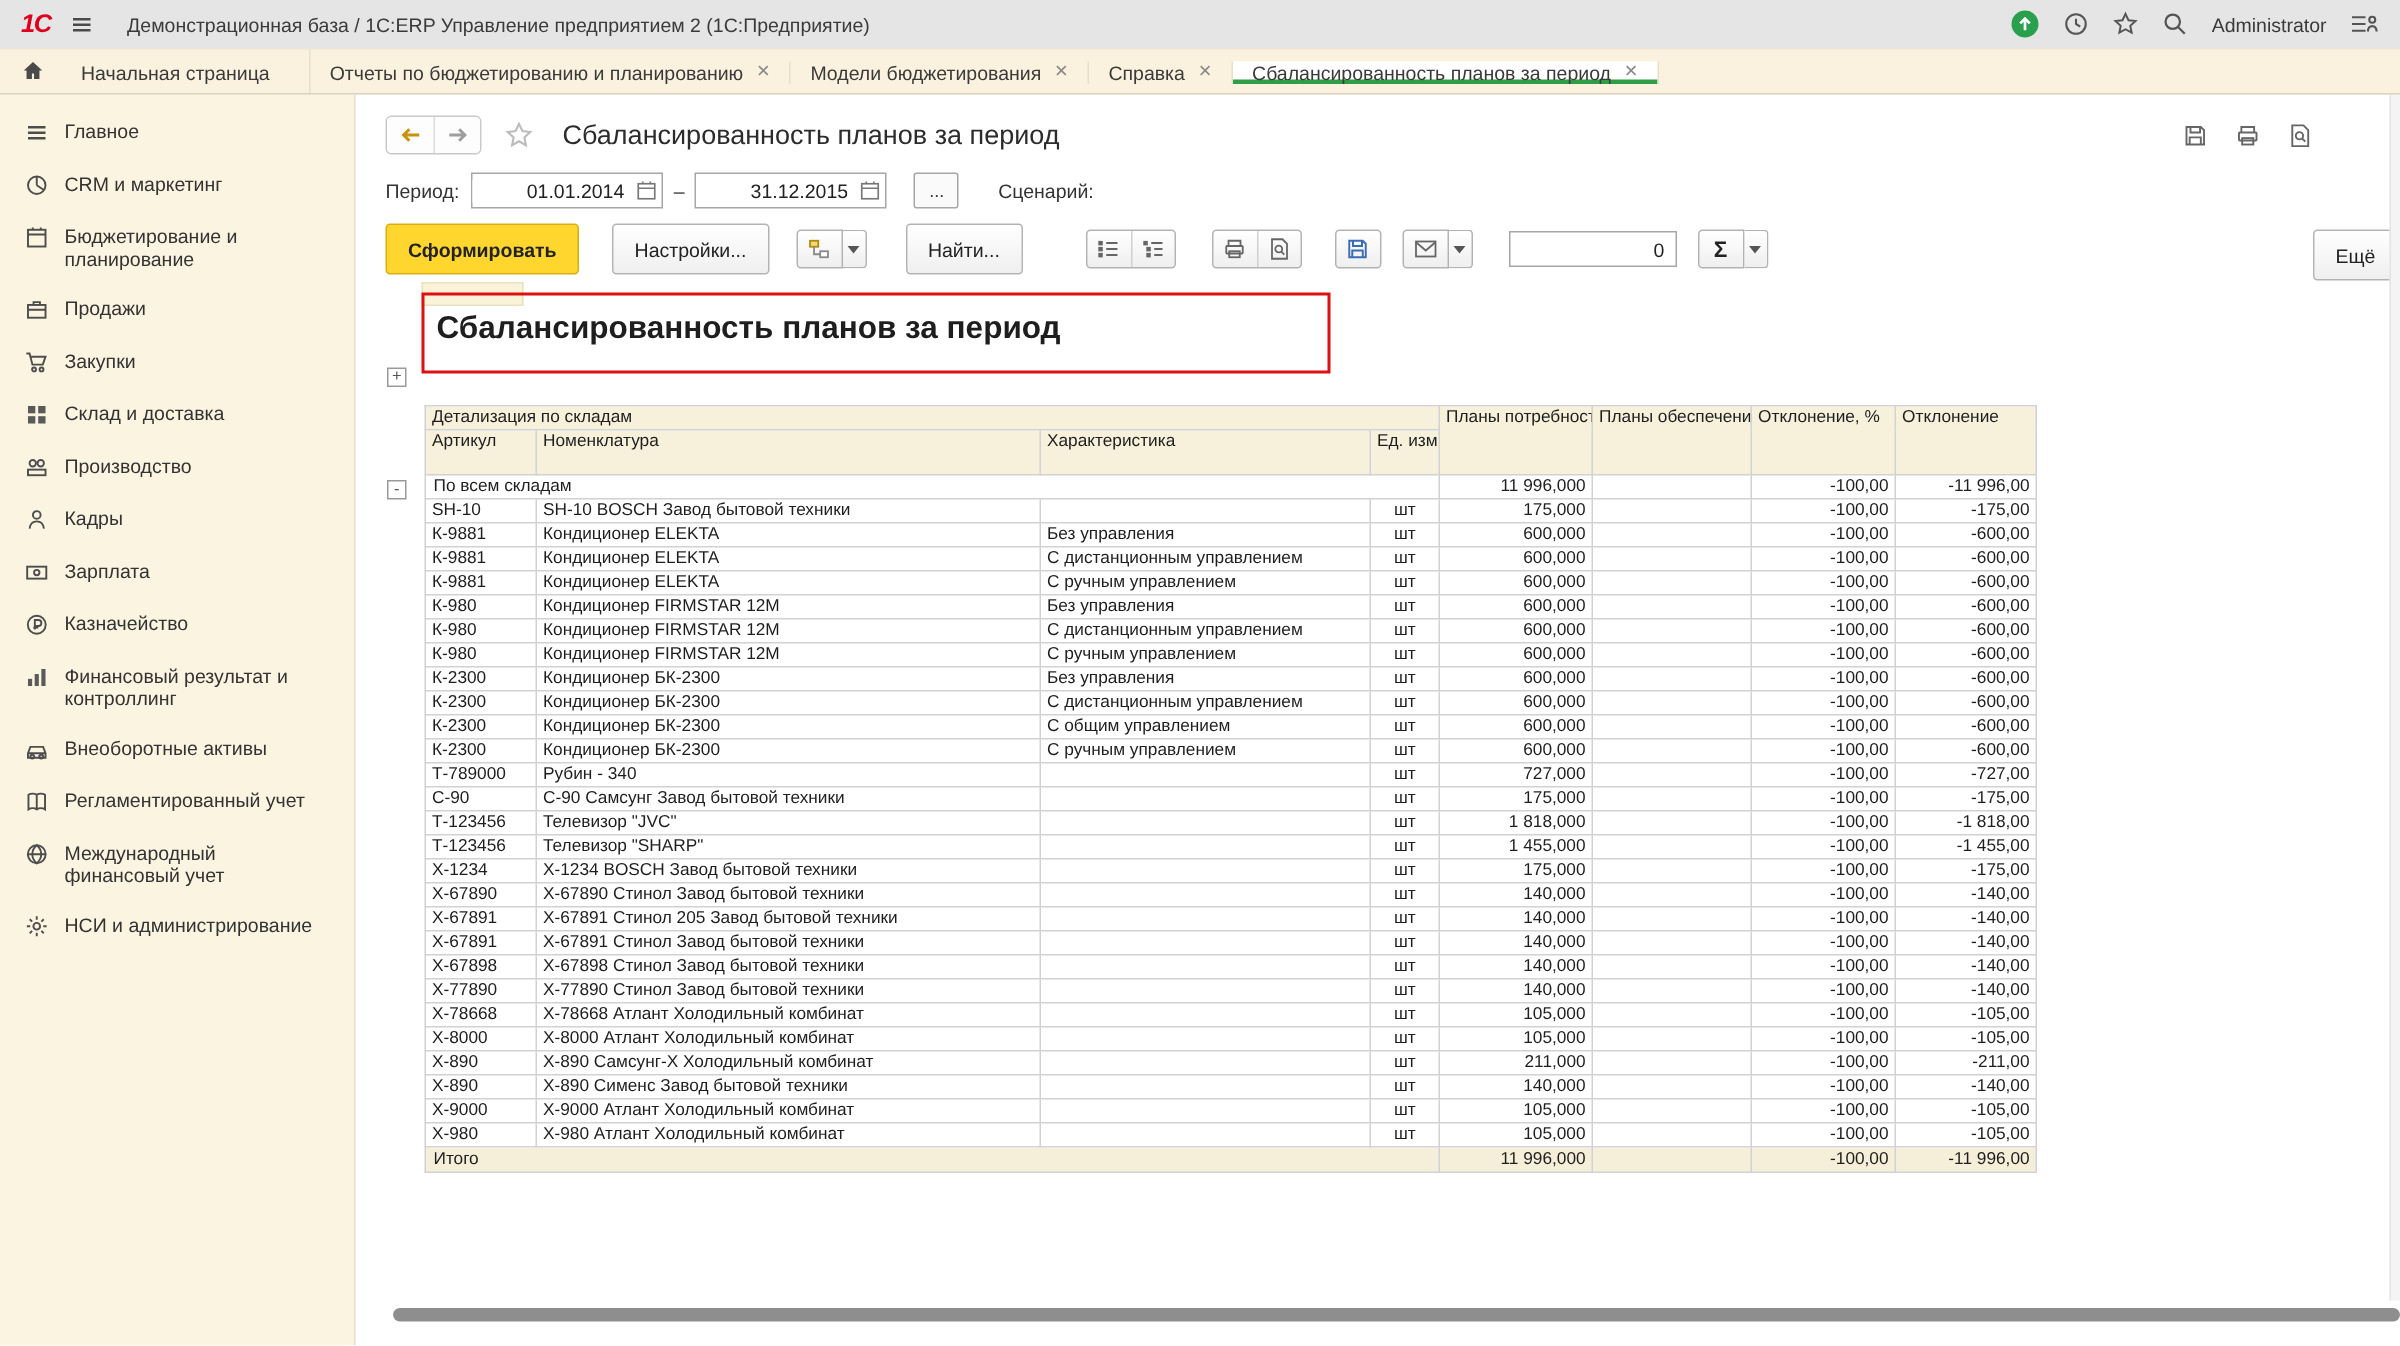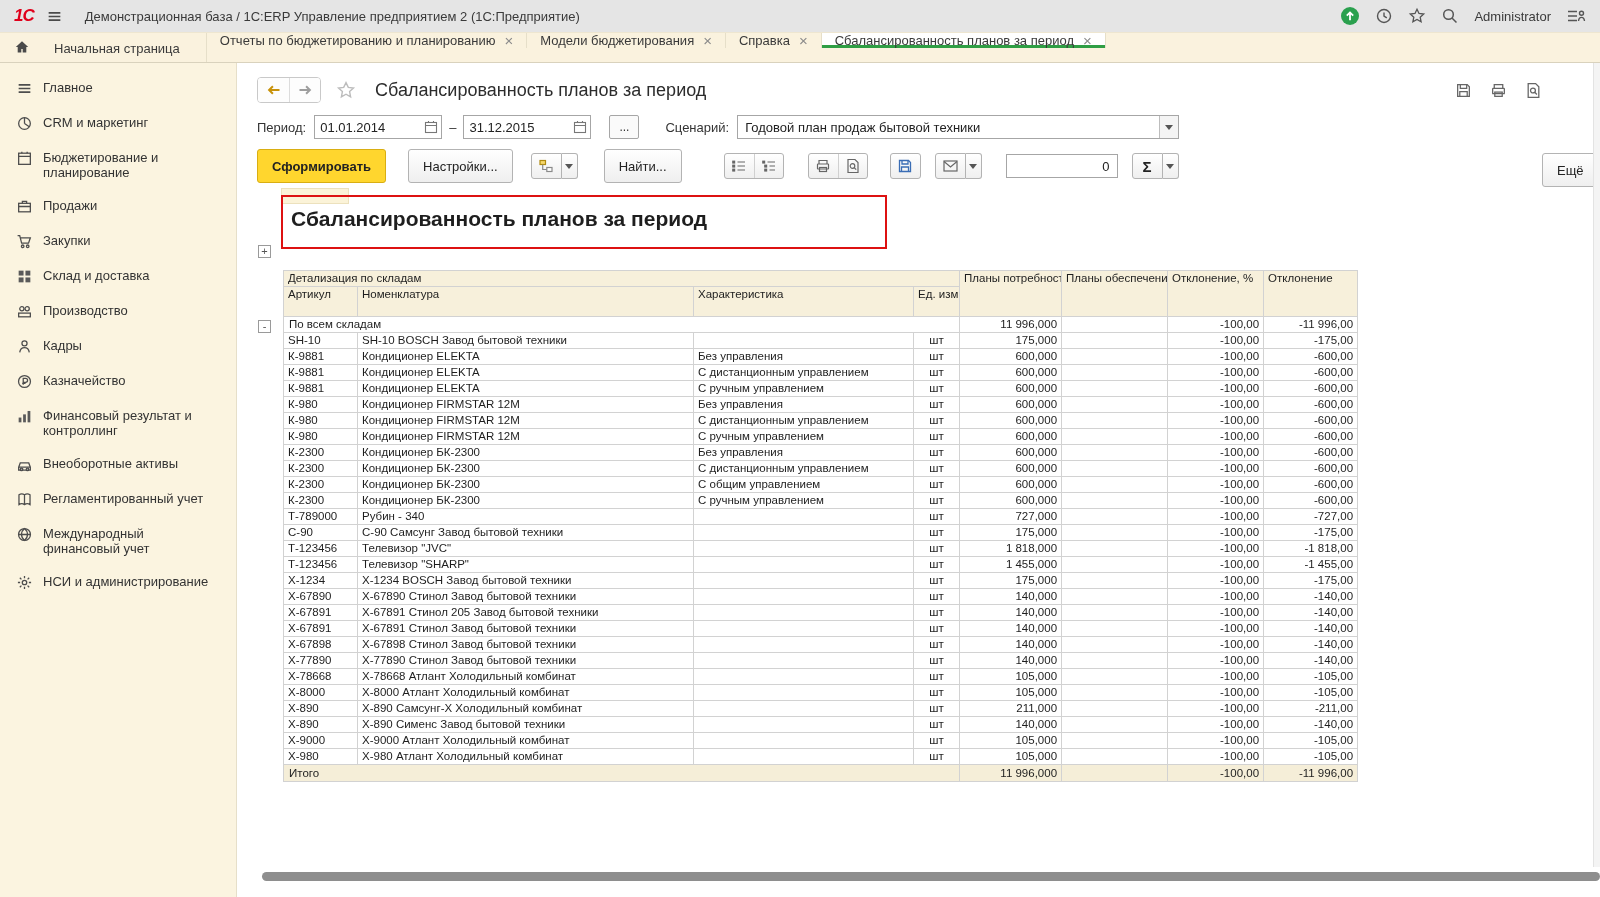--- a/index.html
+++ b/index.html
@@ -14,21 +14,21 @@
   .hamburger{display:flex;align-items:center;cursor:pointer;}
   .win-title{font-size:13px;color:#3a3a3a;margin-left:10px;white-space:nowrap;}
   .topbar-right{margin-left:auto;display:flex;align-items:center;gap:15px;}
   .tb-icon{display:flex;align-items:center;justify-content:center;cursor:pointer;}
   .user-name{font-size:13px;color:#3a3a3a;}
 
   
   .tabbar{position:absolute;top:33px;left:0;width:100%;height:30px;background:#faf2de;display:flex;align-items:stretch;z-index:15;}
   .tabbar::after{content:'';position:absolute;left:0;right:0;bottom:0;height:1px;background:#d9d2bd;}
   .home-tab{display:flex;align-items:center;gap:24px;padding:0 26px 0 14px;border-right:1px solid #e6dfc9;cursor:pointer;}
-  .tab-strip{display:flex;align-items:flex-start;}
+  .tab-strip{display:flex;align-items:center;}
   .tab{display:flex;align-items:center;gap:9px;padding:0 13px;border-right:1px solid #e6dfc9;cursor:pointer;position:relative;z-index:16;}
   .tab-label{font-size:13px;color:#3a3a3a;white-space:nowrap;}
   .tab-close{color:#8a8a8a;font-size:15px;line-height:12px;cursor:pointer;}
   .tab.active{background:#fff;box-shadow:inset 0 -3px 0 #2f9e44;}
 
   
   .sidebar{position:absolute;top:63px;left:0;width:237px;bottom:0;background:#fbf4e0;border-right:1px solid #e6dfc9;padding-top:8px;overflow:hidden;z-index:10;}
   .sb-item{display:flex;align-items:flex-start;gap:10px;padding:9px 10px 9px 15px;cursor:pointer;}
   .sb-icon{width:18px;height:18px;flex:0 0 18px;display:flex;align-items:center;justify-content:center;margin-top:-1px;}
   .sb-label{font-size:13px;color:#333;line-height:15px;max-width:178px;}
@@ -40,21 +40,21 @@
   .nav-btn{width:31px;height:24px;display:flex;align-items:center;justify-content:center;cursor:pointer;background:#fdfdfd;}
   .nav-btn + .nav-btn{border-left:1px solid #dcdcdc;}
   .nav-star{display:flex;align-items:center;cursor:pointer;margin-left:4px;}
   .page-title{font-size:18px;font-weight:normal;color:#2c2c2c;margin-left:8px;white-space:nowrap;}
   .nav-actions{margin-left:auto;display:flex;align-items:center;gap:18px;margin-right:42px;}
   .act-icon{cursor:pointer;display:flex;align-items:center;}
 
   .params-row{position:absolute;top:50px;left:20px;right:16px;height:28px;display:flex;align-items:center;}
   .fld-label{font-size:13px;color:#333;margin-right:8px;}
   .date-input{display:flex;align-items:center;border:1px solid #a6a6a6;height:24px;width:128px;background:#fff;}
-  .date-input input{border:0;outline:0;flex:1;min-width:0;padding:0 5px;font:inherit;font-size:13px;color:#222;}
+  .date-input input{border:0;outline:0;flex:1;min-width:0;padding:0 5px;font:inherit;font-size:13px;color:#222;text-align:right;}
   .cal-btn{width:20px;height:100%;display:flex;align-items:center;justify-content:center;cursor:pointer;}
   .dash{margin:0 7px;color:#333;}
   .dots-btn{width:30px;height:24px;border:1px solid #a6a6a6;background:#fafafa;font-size:12px;cursor:pointer;margin-left:18px;border-radius:2px;color:#333;}
   .scenario-label{margin-left:26px;}
   .combo{display:flex;width:442px;height:24px;border:1px solid #a6a6a6;background:#fff;align-items:center;}
   .combo-value{flex:1;padding:0 7px;font-size:13px;color:#222;white-space:nowrap;overflow:hidden;}
   .combo-btn{width:19px;height:22px;border-left:1px solid #bdbdbd;background:#f4f4f4;display:flex;align-items:center;justify-content:center;cursor:pointer;}
   .tri{width:0;height:0;border-left:4px solid transparent;border-right:4px solid transparent;border-top:5px solid #555;}
 
   .toolbar-row{position:absolute;top:88px;left:20px;right:0;height:30px;display:flex;align-items:center;}
@@ -250,20 +250,29 @@
             <svg viewBox="0 0 16 16" width="17" height="17" fill="none" stroke="#4d4d4d" stroke-width="1.2">
               <circle cx="8" cy="5" r="2.4"></circle>
               <path d="M3.5 13.5c.4-3 2.2-4.5 4.5-4.5s4.1 1.5 4.5 4.5"></path>
             </svg>
           </span>
           <span class="sb-label">Кадры</span>
         </div>
         <div class="sb-item">
           <span class="sb-icon">
             <svg viewBox="0 0 16 16" width="17" height="17" fill="none" stroke="#4d4d4d" stroke-width="1.2">
+              <rect x="2" y="4.5" width="12" height="7.5"></rect>
+              <circle cx="8" cy="8.2" r="1.7"></circle>
+            </svg>
+          </span>
+          <span class="sb-label">Зарплата</span>
+        </div>
+        <div class="sb-item">
+          <span class="sb-icon">
+            <svg viewBox="0 0 16 16" width="17" height="17" fill="none" stroke="#4d4d4d" stroke-width="1.2">
               <circle cx="8" cy="8" r="5.6"></circle>
               <path d="M6.8 11V5h2.2a1.9 1.9 0 0 1 0 3.8H6.8M5.8 9.8h3.2"></path>
             </svg>
           </span>
           <span class="sb-label">Казначейство</span>
         </div>
         <div class="sb-item">
           <span class="sb-icon">
             <svg viewBox="0 0 16 16" width="17" height="17">
               <g fill="#5a5a5a">
@@ -375,26 +384,20 @@
         <input value="31.12.2015" style="">
         <span class="cal-btn">
           <svg viewBox="0 0 14 14" width="14" height="14" fill="none" stroke="#777" stroke-width="1.1">
               <rect x="1.5" y="2.5" width="11" height="10"></rect>
               <path d="M1.5 5.5h11M4.5 2.5V1M9.5 2.5V1"></path>
             </svg>
         </span>
       </div>
       <button class="dots-btn">...</button>
       <span class="fld-label scenario-label">Сценарий:</span>
-      <div class="combo">
-        <span class="combo-value">Годовой план продаж бытовой техники</span>
-        <span class="combo-btn">
-            <span class="tri"></span>
-          </span>
-      </div>
     </div>
 
     <div class="toolbar-row">
       <button class="btn btn-primary">Сформировать</button>
       <button class="btn ml-22">Настройки...</button>
       <div class="split ml-18">
         <span class="btn icon-btn">
           <svg viewBox="0 0 16 16" width="16" height="16" fill="none" stroke="#b08a10" stroke-width="1.2">
               <rect x="2" y="2.5" width="5.5" height="4" fill="#f7d86b"></rect>
               <rect x="8.8" y="9.5" width="5.2" height="4" fill="#fff" stroke="#8a8a8a"></rect>

